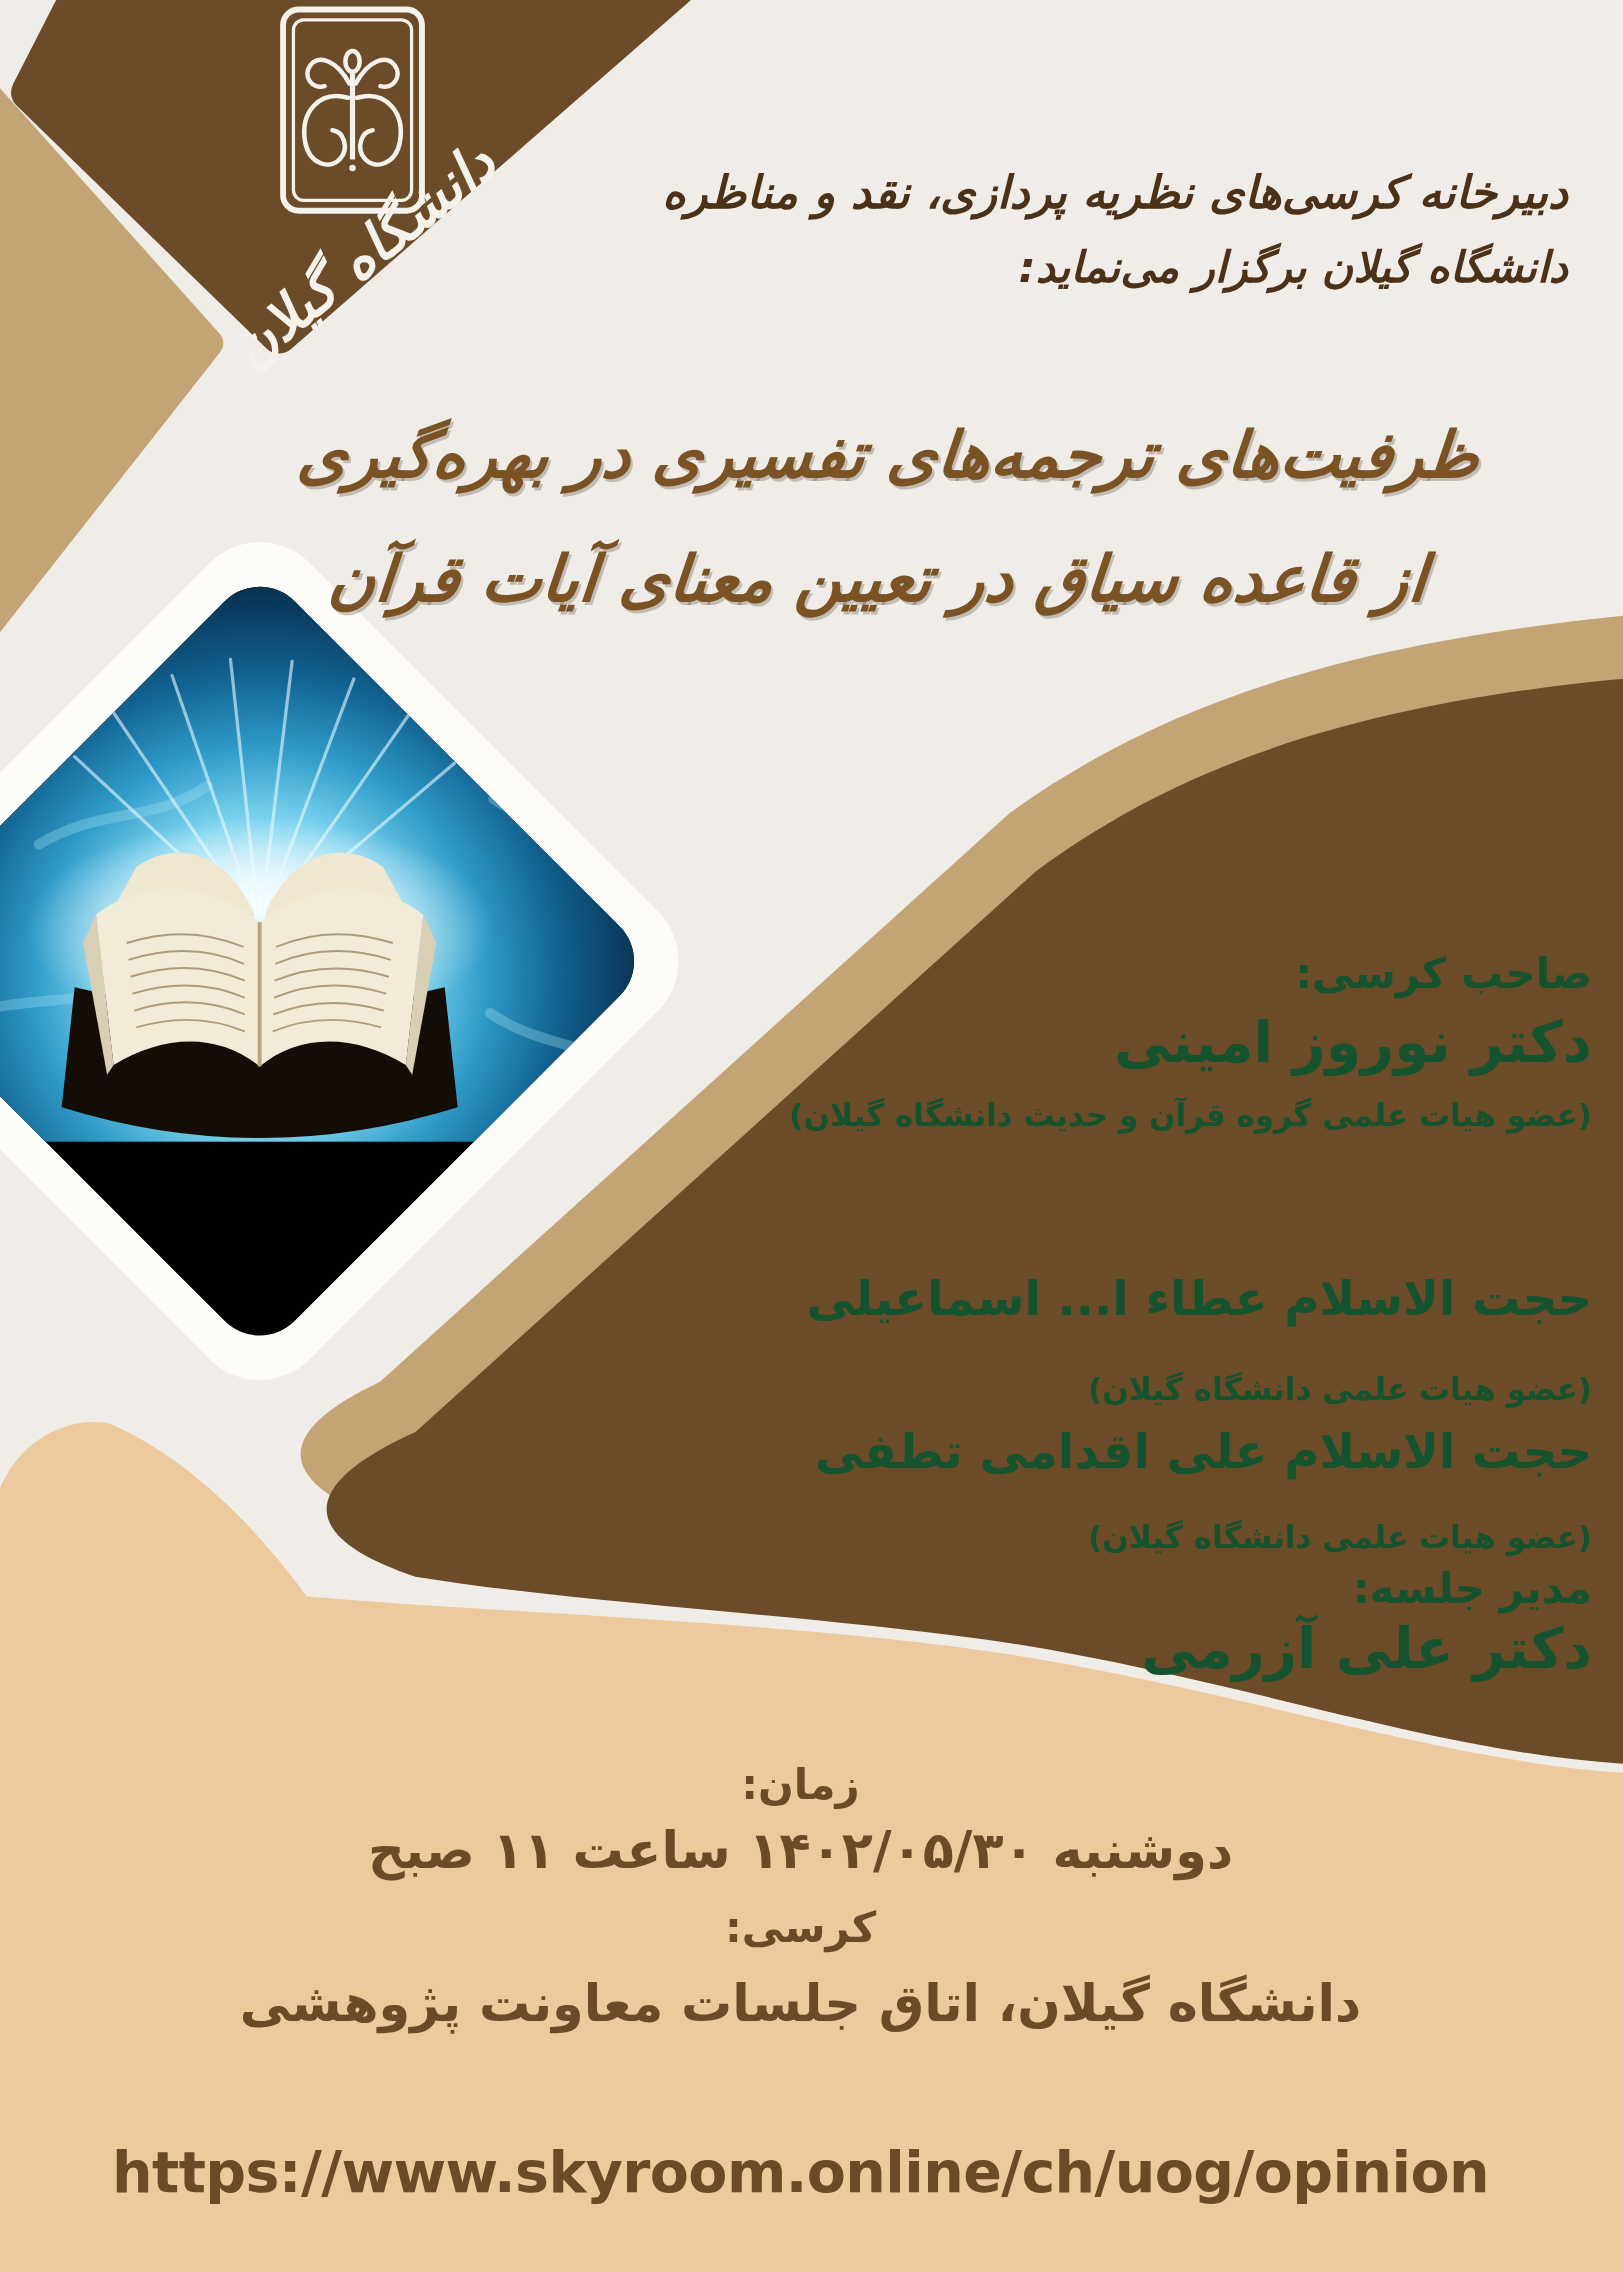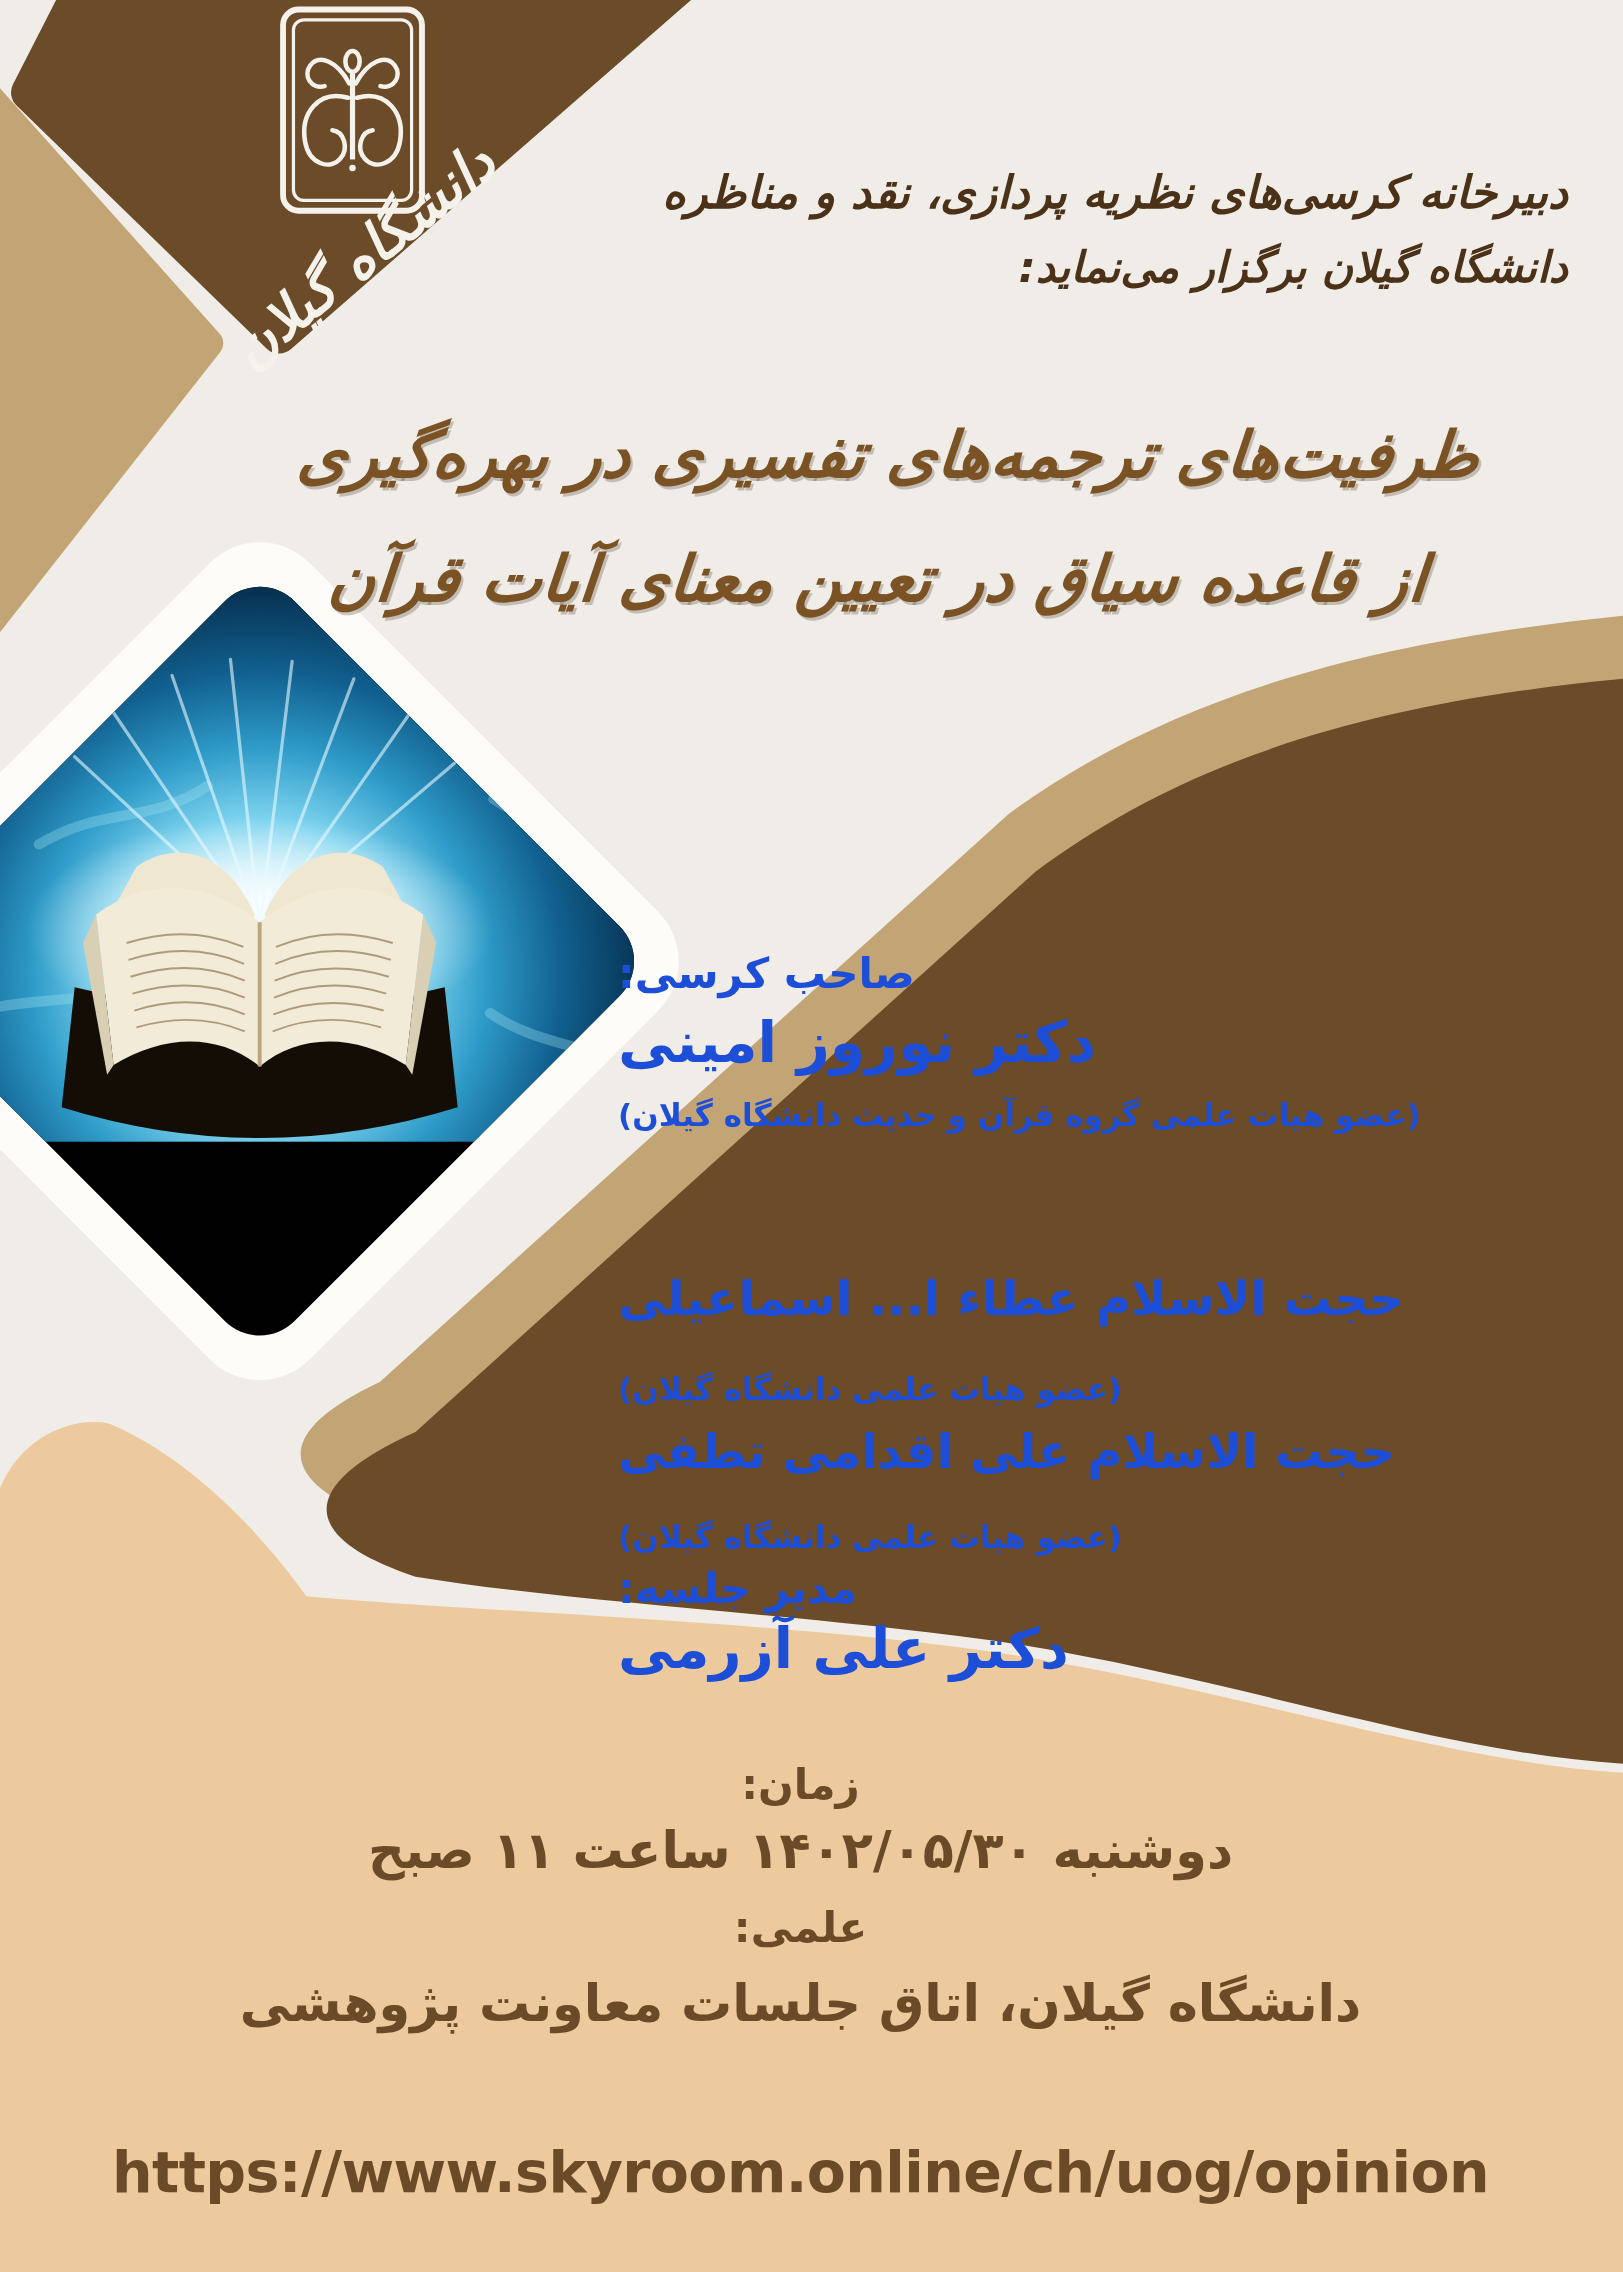--- a/index.html
+++ b/index.html
@@ -21,22 +21,22 @@
   #title-block{
     left:214px;right:71px;top:423px;text-align:center;
     color:#7a5224;font-weight:bold;font-style:italic;
     transform:skewX(-5deg);
     text-shadow:2.6px 3.2px 0 rgba(60,45,25,0.25);
   }
   #title-line1,#title-line2{font-size:64px;line-height:1.0;}
   #title-line2{margin-top:60px;}
   
   .panel-row{
-    position:absolute;right:31px;width:974px;text-align:left;
-    color:#1d4ed8;font-weight:bold;line-height:1.2;
+    position:absolute;right:31px;width:974px;text-align:right;
+    color:#14532d;font-weight:bold;line-height:1.2;
   }
   .lbl{font-size:42px;}
   .name-lg{font-size:57px;}
   .name-md{font-size:48px;}
   .aff{font-size:31px;}
   
   .detail-row{
     position:absolute;left:0;width:1601px;text-align:center;
     color:#6b4a27;font-weight:bold;line-height:1.15;
   }
@@ -167,18 +167,18 @@
   <div class="panel-row rtl aff" style="top:1097px;">(عضو هیات علمی گروه قرآن و حدیث دانشگاه گیلان)</div>
   <div class="panel-row rtl name-md" style="top:1270px;">حجت الاسلام عطاء ا... اسماعیلی</div>
   <div class="panel-row rtl aff" style="top:1371px;">(عضو هیات علمی دانشگاه گیلان)</div>
   <div class="panel-row rtl name-md" style="top:1423px;">حجت الاسلام علی اقدامی تطفی</div>
   <div class="panel-row rtl aff" style="top:1519px;">(عضو هیات علمی دانشگاه گیلان)</div>
   <div class="panel-row rtl lbl" style="top:1564px;">مدیر جلسه:</div>
   <div class="panel-row rtl name-lg" style="top:1615px;font-size:56px;">دکتر علی آزرمی</div>
 
   <div class="detail-row rtl d-lbl" style="top:1761px;">زمان:</div>
   <div class="detail-row rtl d-val" style="top:1822px;">دوشنبه ۱۴۰۲/۰۵/۳۰ ساعت ۱۱ صبح</div>
-  <div class="detail-row rtl d-lbl" style="top:1904px;">علمی:</div>
+  <div class="detail-row rtl d-lbl" style="top:1904px;">کرسی:</div>
   <div class="detail-row rtl d-val" style="top:1975px;">دانشگاه گیلان، اتاق جلسات معاونت پژوهشی</div>
   <div class="detail-row" id="link-url" style="top:2140px;">https://www.skyroom.online/ch/uog/opinion</div>
 
 </div>
 
 
 </body></html>

